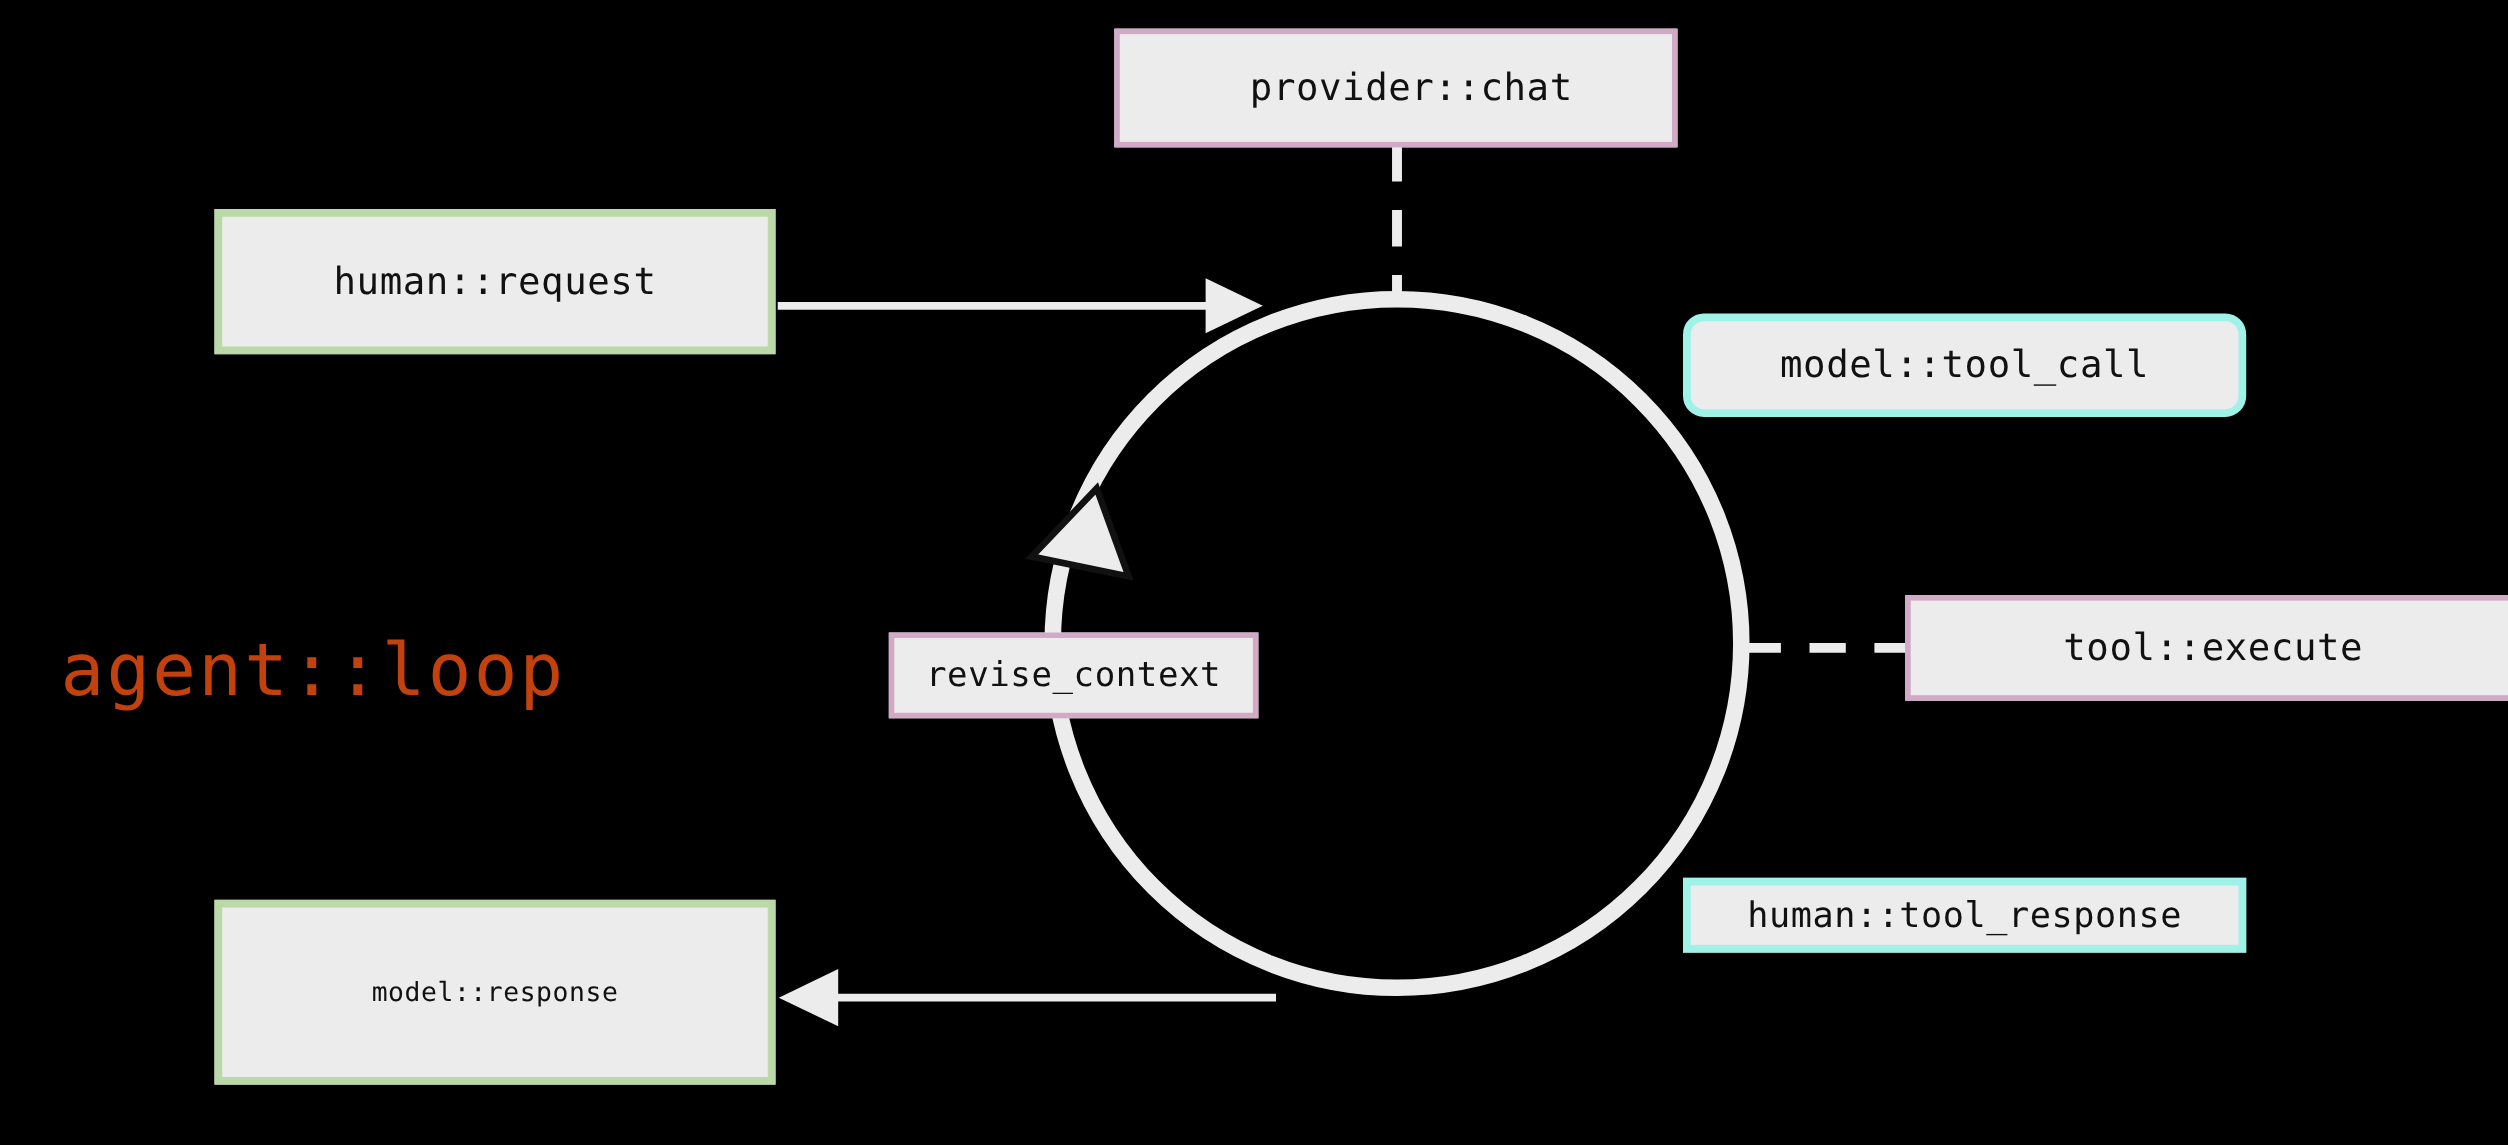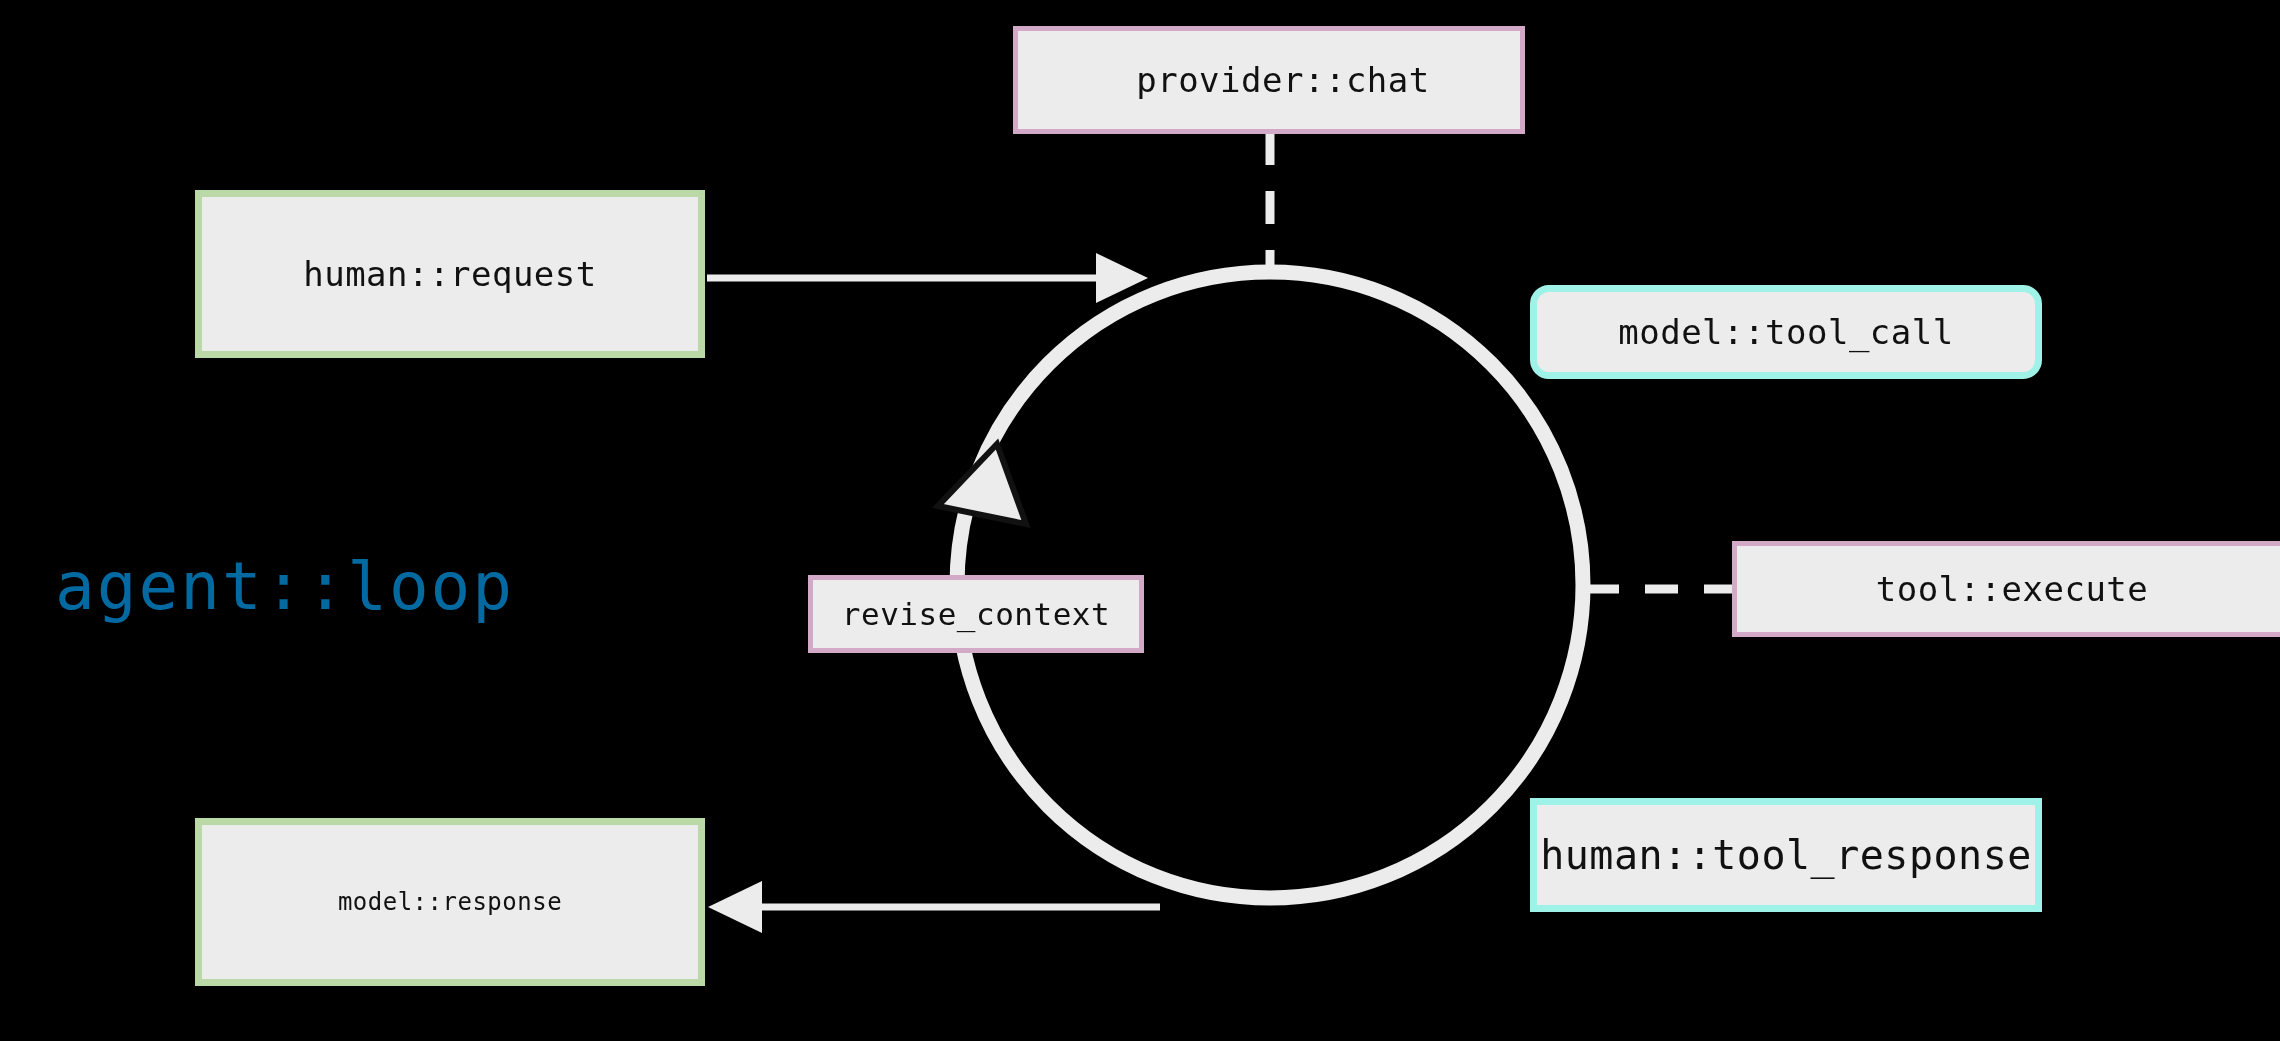--- a/index.html
+++ b/index.html
@@ -25,25 +25,26 @@
     color: #111111;
     letter-spacing: 0.5px;
     white-space: nowrap;
   }
   .node.green  { border: 7px solid #bad9a6; }
   .node.cyan   { border: 7px solid #9ff2e8; }
   .node.pink   { border: 5px solid #d2aac7; }
 
   #title {
     position: absolute;
-    color: #0369a1;
+    color: #c2410c;
     font-family: "DejaVu Sans Mono", "Liberation Mono", monospace;
     font-size: 66px;
     letter-spacing: 2px;
     white-space: nowrap;
+    margin-top: 23px;
   }
 
   .svg-layer {
     position: absolute;
     left: 0;
     top: 0;
     width: 2280px;
     height: 1041px;
     pointer-events: none;
   }
@@ -69,33 +70,33 @@
 
     <line x1="1586" y1="589" x2="1732" y2="589" stroke="#ececec" stroke-width="9" stroke-dasharray="33 26"></line>
   </svg>
 
   <div id="title" style="left:55px; top:548px;">agent::loop</div>
 
   <div class="node pink" style="left:1013px; top:26px; width:512px; height:108px; font-size:34px;padding-left:28px;">
     <span>provider::chat</span>
   </div>
 
-  <div class="node green" style="left:195px; top:190px; width:510px; height:168px; font-size:34px;">
+  <div class="node green" style="left:195px; top:190px; width:510px; height:132px; font-size:34px;">
     <span>human::request</span>
   </div>
 
   <div class="node cyan" style="left:1530px; top:285px; width:512px; height:94px; font-size:34px;border-radius:19px;">
     <span>model::tool_call</span>
   </div>
 
   <div class="node pink" style="left:1732px; top:541px; width:560px; height:96px; font-size:34px;">
     <span>tool::execute</span>
   </div>
 
-  <div class="node cyan" style="left:1530px; top:798px; width:512px; height:114px; font-size:40px;">
+  <div class="node cyan" style="left:1530px; top:798px; width:512px; height:68px; font-size:32px;">
     <span>human::tool_response</span>
   </div>
 
   <div class="node green" style="left:195px; top:818px; width:510px; height:168px; font-size:24px;">
     <span>model::response</span>
   </div>
 
   <div class="node pink" style="left:808px; top:575px; width:336px; height:78px; font-size:31px;">
     <span>revise_context</span>
   </div>

